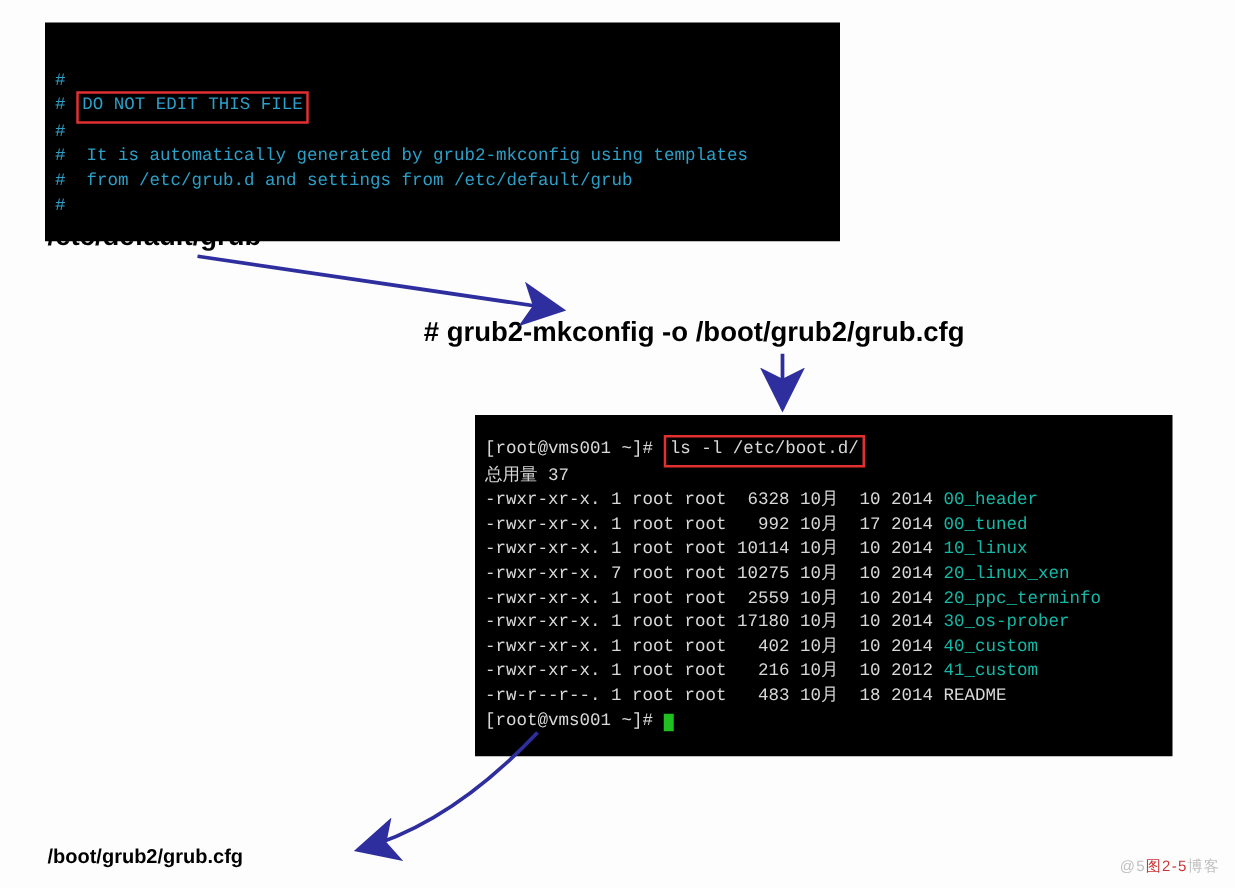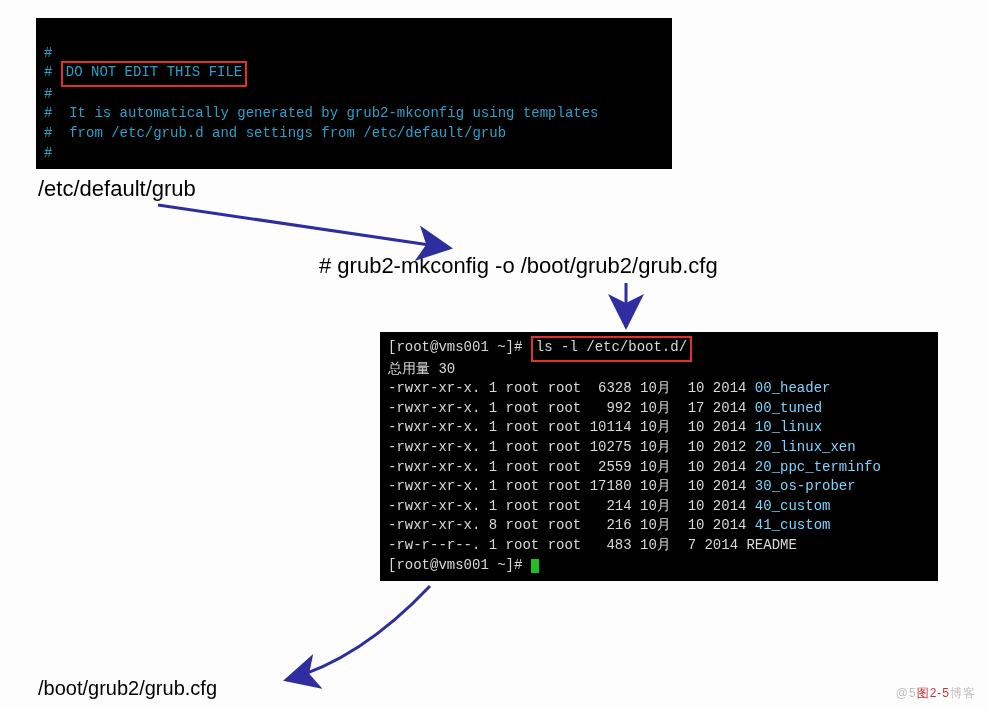--- a/index.html
+++ b/index.html
@@ -9,37 +9,37 @@
     height: 710px;
     background: #fdfdfd;
     font-family: Arial, "Helvetica Neue", sans-serif;
     position: relative;
   }
   .terminal {
     background: #000;
     font-family: "Courier New", monospace;
     font-size: 14px;
     line-height: 1.4;
-    padding: 6px 8px;
+    padding: 18px 8px;
     box-sizing: border-box;
     position: absolute;
     white-space: pre;
   }
   .t-cyan   { color: #2ca0c8; }
   .t-white  { color: #d8d8d8; margin-top: 24px; }
-  .t-green  { color: #7dd3fc; }
+  .t-green  { color: #14b8a6; }
   .redbox {
     border: 2px solid #e03030;
     padding: 0 3px 2px 3px;
     margin: -2px 0;
     display: inline-block;
   }
   .label {
     position: absolute;
-    font-weight: normal;
+    font-weight: bold;
     color: #000;
   }
   svg.arrows {
     position: absolute;
     left: 0; top: 0;
     width: 988px; height: 710px;
     pointer-events: none;
   }
   .watermark {
     position: absolute;
@@ -64,36 +64,36 @@
 <span class="t-cyan">#</span>
 <span class="t-cyan"># </span><span class="redbox t-cyan">DO NOT EDIT THIS FILE</span>
 <span class="t-cyan">#</span>
 <span class="t-cyan">#  It is automatically generated by grub2-mkconfig using templates</span>
 <span class="t-cyan">#  from /etc/grub.d and settings from /etc/default/grub</span>
 <span class="t-cyan">#</span>
 </div>
 
 <div class="label" style="left:38px; top:176px; font-size:22px;">/etc/default/grub</div>
 
-<div class="label" style="left:319px; top:253px; font-size:22px;"># grub2-mkconfig -o /boot/grub2/grub.cfg</div>
+<div class="label" style="left:339px; top:253px; font-size:22px;"># grub2-mkconfig -o /boot/grub2/grub.cfg</div>
 
 <div class="terminal" style="left:380px; top:332px; width:558px;" id="ls-term"><span class="t-white">[root@vms001 ~]# </span><span class="redbox t-white">ls -l /etc/boot.d/</span>
-<span class="t-white">总用量 30</span>
+<span class="t-white">总用量 37</span>
 <span class="t-white">-rwxr-xr-x. 1 root root  6328 10月  10 2014 </span><span class="t-green">00_header</span>
 <span class="t-white">-rwxr-xr-x. 1 root root   992 10月  17 2014 </span><span class="t-green">00_tuned</span>
 <span class="t-white">-rwxr-xr-x. 1 root root 10114 10月  10 2014 </span><span class="t-green">10_linux</span>
-<span class="t-white">-rwxr-xr-x. 1 root root 10275 10月  10 2012 </span><span class="t-green">20_linux_xen</span>
+<span class="t-white">-rwxr-xr-x. 7 root root 10275 10月  10 2014 </span><span class="t-green">20_linux_xen</span>
 <span class="t-white">-rwxr-xr-x. 1 root root  2559 10月  10 2014 </span><span class="t-green">20_ppc_terminfo</span>
 <span class="t-white">-rwxr-xr-x. 1 root root 17180 10月  10 2014 </span><span class="t-green">30_os-prober</span>
-<span class="t-white">-rwxr-xr-x. 1 root root   214 10月  10 2014 </span><span class="t-green">40_custom</span>
-<span class="t-white">-rwxr-xr-x. 8 root root   216 10月  10 2014 </span><span class="t-green">41_custom</span>
-<span class="t-white">-rw-r--r--. 1 root root   483 10月  7 2014 </span><span class="t-white">README</span>
+<span class="t-white">-rwxr-xr-x. 1 root root   402 10月  10 2014 </span><span class="t-green">40_custom</span>
+<span class="t-white">-rwxr-xr-x. 1 root root   216 10月  10 2012 </span><span class="t-green">41_custom</span>
+<span class="t-white">-rw-r--r--. 1 root root   483 10月  18 2014 </span><span class="t-white">README</span>
 <span class="t-white">[root@vms001 ~]# </span><span class="cursor"></span></div>
 
-<div class="label" style="left:38px; top:677px; font-size:20px;">/boot/grub2/grub.cfg</div>
+<div class="label" style="left:38px; top:677px; font-size:16px;">/boot/grub2/grub.cfg</div>
 
 <svg class="arrows">
   <defs>
     <marker id="ah" markerWidth="14" markerHeight="14" refX="11" refY="6" orient="auto">
       <path d="M0,0 L12,6 L0,12 L3,6 Z" fill="#2e2e9e"></path>
     </marker>
   </defs>
 
   <line x1="158" y1="205" x2="450" y2="248" stroke="#2e2e9e" stroke-width="3" marker-end="url(#ah)"></line>
 

